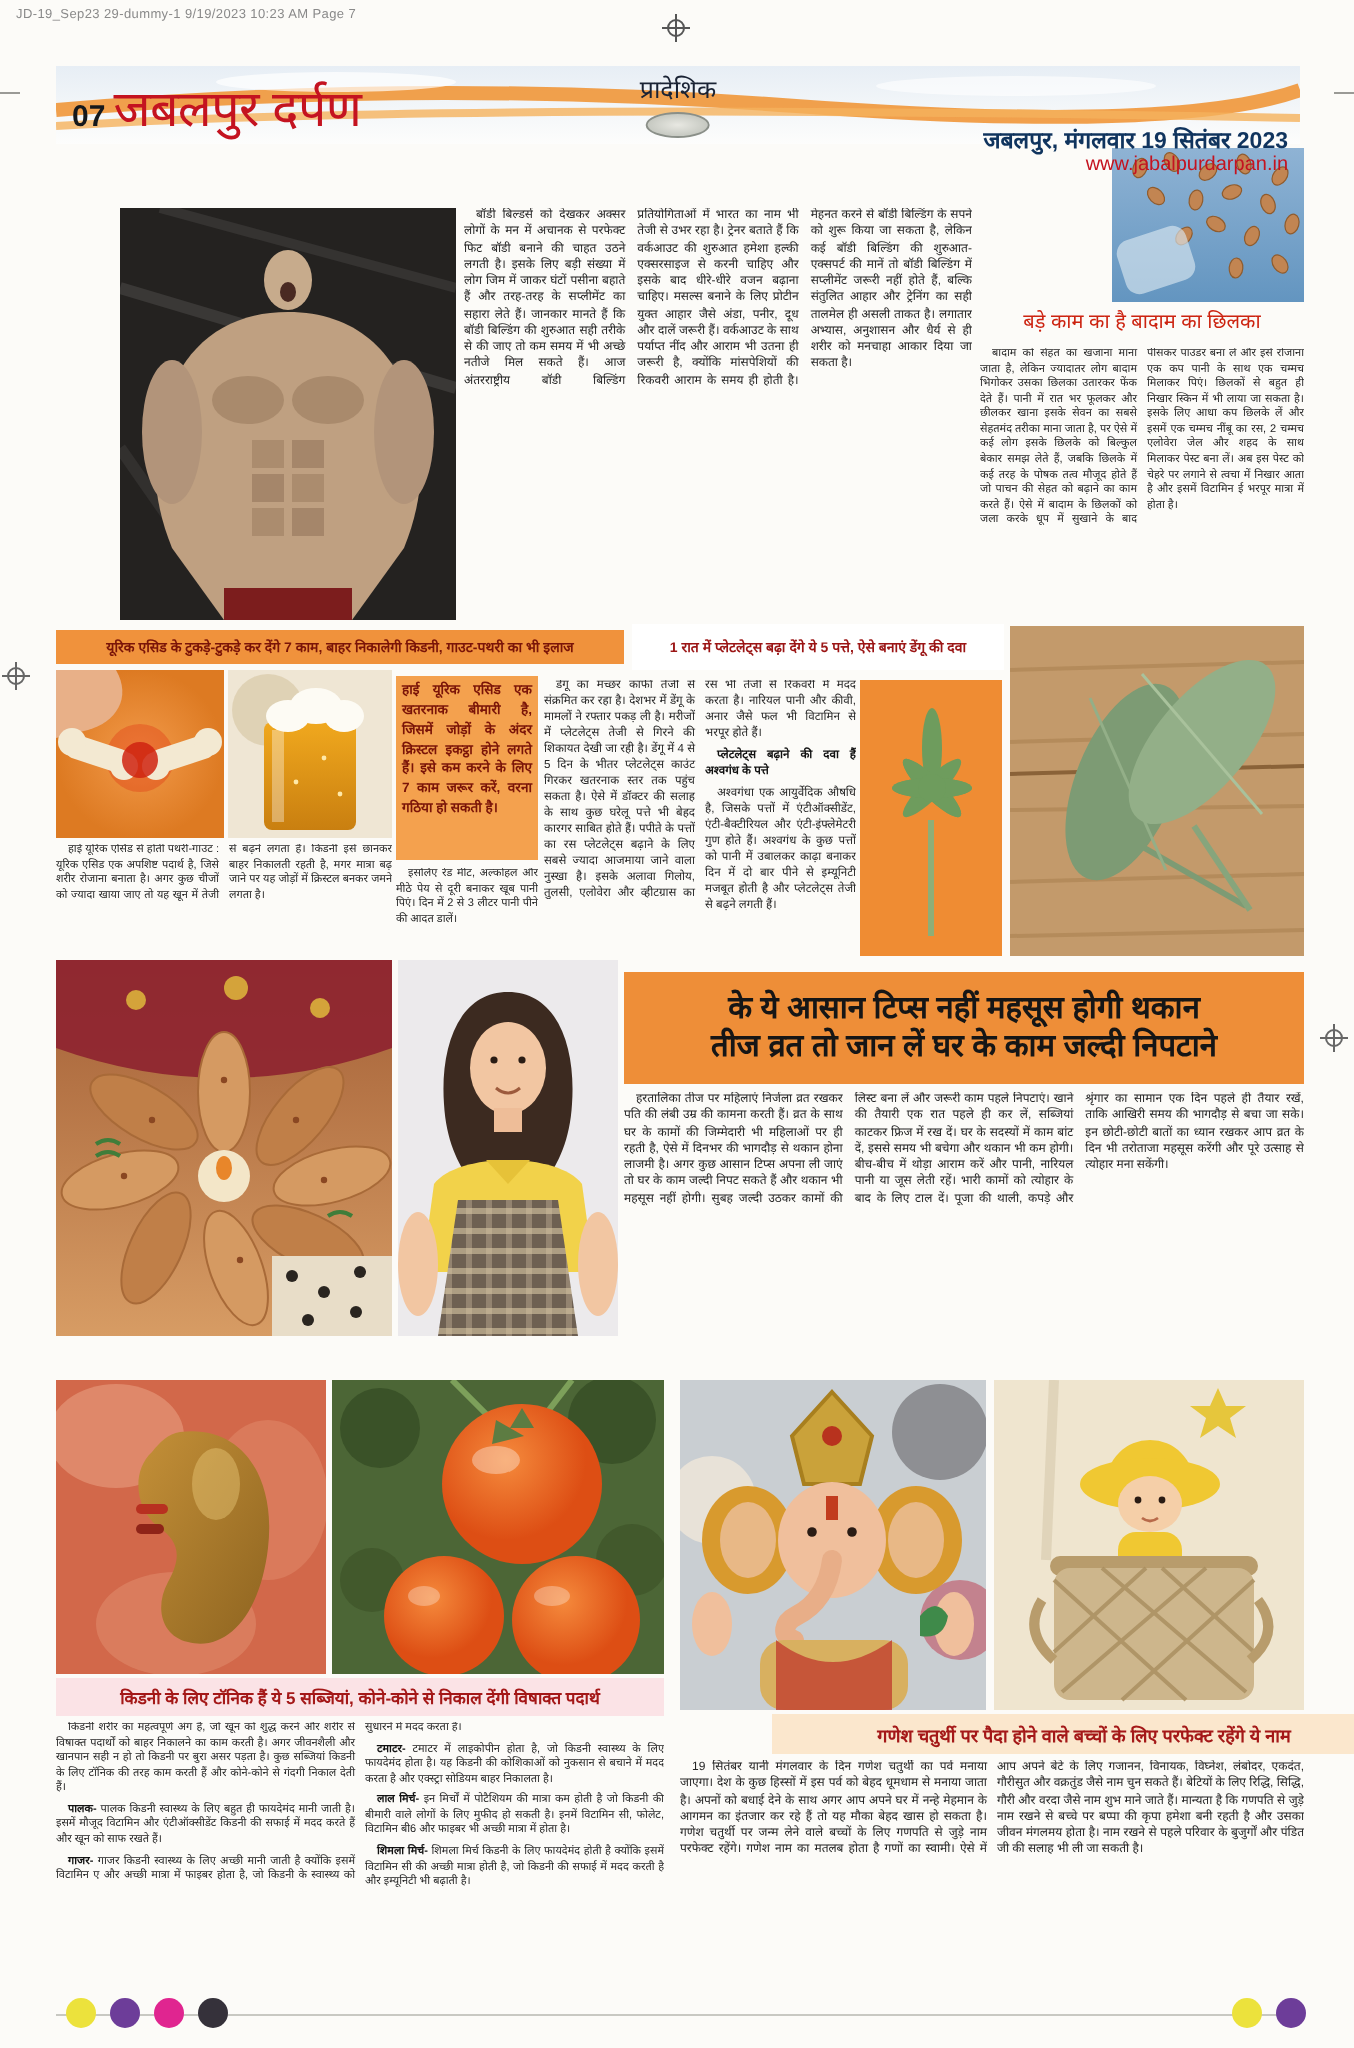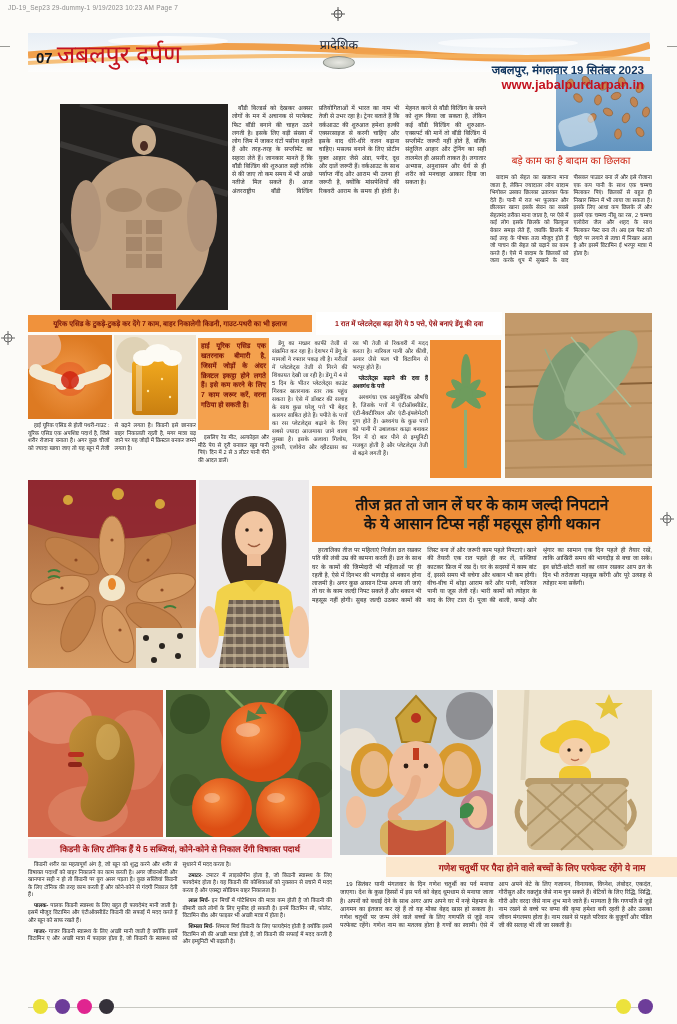--- a/index.html
+++ b/index.html
@@ -13,21 +13,21 @@
   .mh-swoosh{position:absolute;inset:0;}
   .mh-left{position:absolute;left:8px;top:3px;display:flex;align-items:baseline;z-index:2;}
   .mh-num{font-size:15px;font-weight:bold;color:#15181c;margin-right:4px;}
   .mh-name{font-size:25px;font-weight:normal;color:#c41320;letter-spacing:-.3px;}
   .mh-center{position:absolute;left:50%;transform:translateX(-50%);top:3px;text-align:center;z-index:2;}
   .mh-section{font-size:12.5px;font-weight:normal;color:#1a2334;}
   .mh-emblem{width:30px;height:11px;border-radius:50%;background:radial-gradient(#e8e8e2,#b8bcb4);
              border:1px solid #8a8f88;margin:3px auto 0;}
   .mh-right{position:absolute;right:6px;top:4px;text-align:right;z-index:2;margin-top:25px;}
   .mh-date{font-size:11.5px;font-weight:bold;color:#10345e;}
-  .mh-site{font-size:13px;font-weight:bold;color:#c41320;}
+  .mh-site{font-size:10px;font-weight:normal;color:#c41320;}
   
   .band-pink{left:60px;top:76px;width:490px;height:25px;background:#f8d7e0;display:flex;
              align-items:center;justify-content:center;font-size:20px;font-weight:bold;color:#141414;}
   .almond-head{left:490px;top:153px;width:162px;height:18px;color:#cc2310;font-size:10px;font-weight:normal;
                text-align:center;white-space:nowrap;overflow:hidden;}
   .uric-strip{left:28px;top:315px;width:284px;height:17px;background:#f0923c;color:#7a1408;font-size:7px;
               font-weight:bold;display:flex;align-items:center;justify-content:center;white-space:nowrap;overflow:hidden;}
   .dengue-head{left:316px;top:312px;width:186px;height:23px;background:#fff;color:#9b1515;font-size:7px;
                font-weight:bold;display:flex;align-items:center;justify-content:center;white-space:nowrap;overflow:hidden;}
   .teej-head{left:312px;top:486px;width:340px;height:56px;background:#ee8e38;display:flex;flex-direction:column;
@@ -296,22 +296,22 @@
       <circle cx="62" cy="50" r="1.8" fill="#2a1c14"></circle>
     <path d="M49 64 q6 5 12 0" stroke="#9c5a3c" stroke-width="1.5" fill="none"></path>
     <rect x="48" y="74" width="14" height="12" fill="#eebd98"></rect>
     <path d="M18 112 C30 96 80 96 92 112 L98 156 L12 156 Z" fill="#f2d24a"></path>
     <path d="M44 100 L55 112 L66 100 Z" fill="#e6c238"></path>
     <path d="M30 120 L80 120 L90 188 L20 188 Z" fill="url(#plaid)"></path>
     <ellipse cx="10" cy="152" rx="10" ry="26" fill="#f2c6a2"></ellipse>
       <ellipse cx="100" cy="152" rx="10" ry="26" fill="#f2c6a2"></ellipse>
   </svg>
   <div class="abs teej-head">
+    <span>के ये आसान टिप्स नहीं महसूस होगी थकान</span>
     <span>तीज व्रत तो जान लें घर के काम जल्दी निपटाने</span>
-    <span>के ये आसान टिप्स नहीं महसूस होगी थकान</span>
   </div>
   <div class="abs tiny cols-3" style="left:312px;top:546px;width:340px;height:140px;">
     <p>हरतालिका तीज पर महिलाएं निर्जला व्रत रखकर पति की लंबी उम्र की कामना करती हैं। व्रत के साथ घर के कामों की जिम्मेदारी भी महिलाओं पर ही रहती है, ऐसे में दिनभर की भागदौड़ से थकान होना लाजमी है। अगर कुछ आसान टिप्स अपना ली जाएं तो घर के काम जल्दी निपट सकते हैं और थकान भी महसूस नहीं होगी। सुबह जल्दी उठकर कामों की लिस्ट बना लें और जरूरी काम पहले निपटाएं। खाने की तैयारी एक रात पहले ही कर लें, सब्जियां काटकर फ्रिज में रख दें। घर के सदस्यों में काम बांट दें, इससे समय भी बचेगा और थकान भी कम होगी। बीच-बीच में थोड़ा आराम करें और पानी, नारियल पानी या जूस लेती रहें। भारी कामों को त्योहार के बाद के लिए टाल दें। पूजा की थाली, कपड़े और श्रृंगार का सामान एक दिन पहले ही तैयार रखें, ताकि आखिरी समय की भागदौड़ से बचा जा सके। इन छोटी-छोटी बातों का ध्यान रखकर आप व्रत के दिन भी तरोताजा महसूस करेंगी और पूरे उत्साह से त्योहार मना सकेंगी।</p>
   </div>
 
   <svg class="abs photo" style="left:28px;top:690px;" width="135" height="147" viewBox="0 0 135 147">
     <rect width="135" height="147" fill="#d2684a"></rect>
     <ellipse cx="30" cy="28" rx="34" ry="26" fill="#e29072" opacity=".8"></ellipse>
     <ellipse cx="106" cy="60" rx="30" ry="40" fill="#dd8163" opacity=".7"></ellipse>
     <ellipse cx="60" cy="122" rx="40" ry="26" fill="#e08a6a" opacity=".6"></ellipse>

